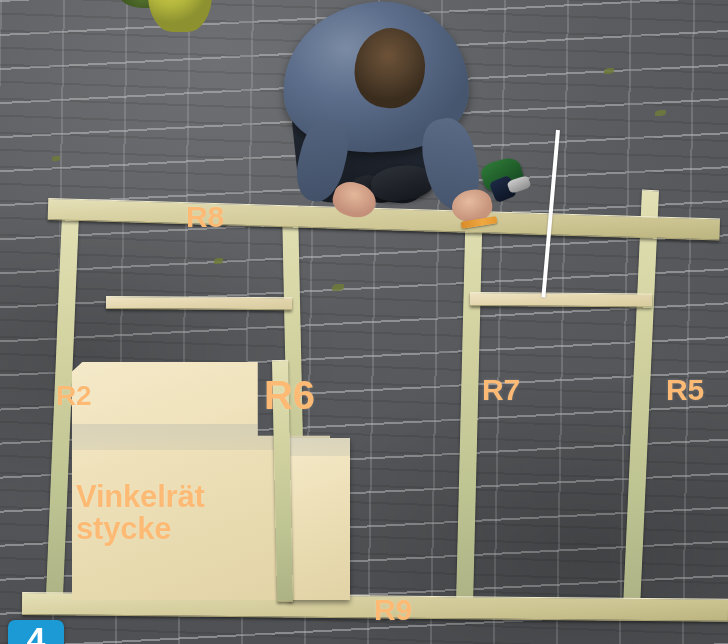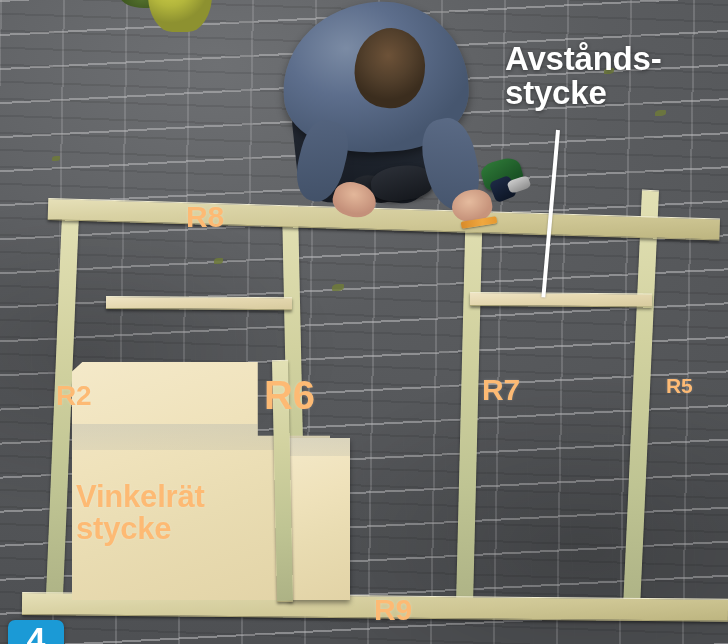--- a/index.html
+++ b/index.html
@@ -239,32 +239,30 @@
   </div>
 
   <div class="pencil"></div>
 
   <div class="drill-body"></div>
   <div class="drill-grip"></div>
   <div class="drill-chuck"></div>
 
   <div class="leader" style="left:556px;top:130px;width:4px;height:168px;transform:rotate(5deg);transform-origin:top center;"></div>
 
-  <div class="lab light" style="left:505px;top:42px;font-size:33px;">Avstånds-
-stycke</div>
 
   <div class="lab dark" style="left:186px;top:193px;font-size:30px;">R8</div>
 
   <div class="lab dark" style="left:56px;top:373px;font-size:28px;">R2</div>
 
   <div class="lab dark" style="left:264px;top:366px;font-size:40px;">R6</div>
 
   <div class="lab dark" style="left:482px;top:366px;font-size:30px;">R7</div>
 
-  <div class="lab dark" style="left:666px;top:366px;font-size:21px;">R5</div>
+  <div class="lab dark" style="left:666px;top:366px;font-size:30px;">R5</div>
 
   <div class="lab dark" style="left:76px;top:472px;font-size:31px;">Vinkelrät
 stycke</div>
 
   <div class="lab dark" style="left:374px;top:586px;font-size:30px;">R9</div>
 
   <div class="badge">
     <span>4</span>
   </div>
 

